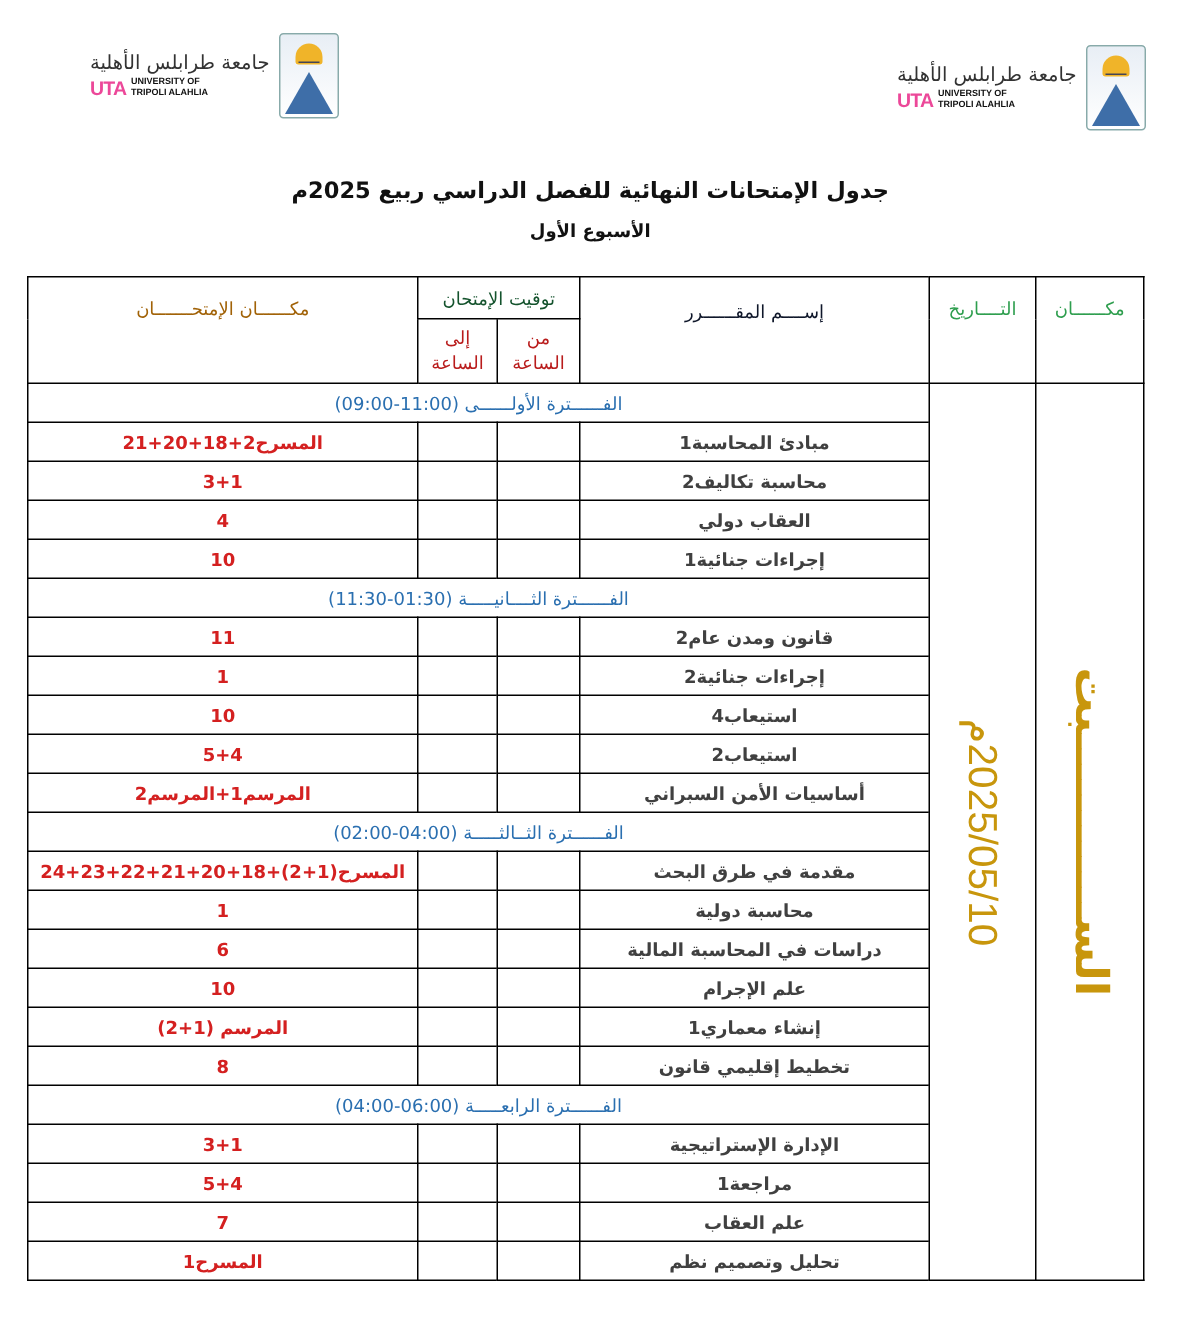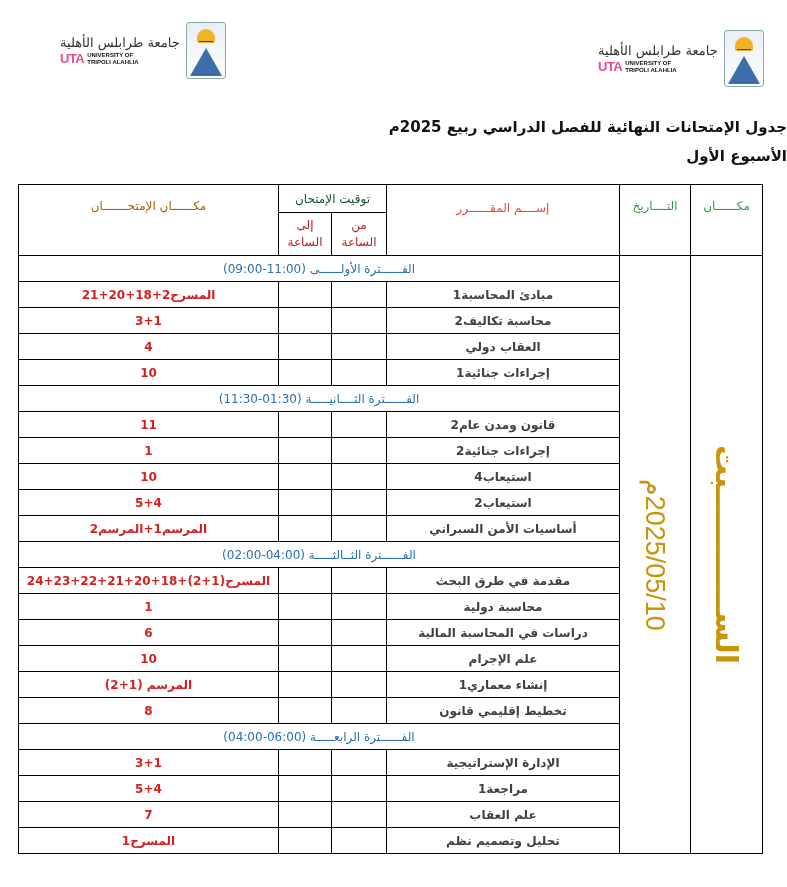--- a/index.html
+++ b/index.html
@@ -11,28 +11,28 @@
   .logo-text { display: flex; flex-direction: column; align-items: flex-start; }
   .logo-ar { font-family: "DejaVu Serif", serif; font-size: 13px; color: #333; direction: rtl; line-height: 16px; letter-spacing: -0.5px; }
   .logo-en-row { display: flex; align-items: center; gap: 3px; }
   .logo-uta { font-family: "Liberation Sans", sans-serif; font-weight: bold; font-size: 13px; color: #ec4899; letter-spacing: -0.5px; }
   .logo-uni { font-family: "Liberation Sans", sans-serif; font-weight: bold; font-size: 6px; line-height: 7px; color: #111; }
   .logo-emblem { width: 38px; height: 55px; border: 1px solid #8aa; border-radius: 3px; background: linear-gradient(#e8eef5, #ffffff); position: relative; overflow: hidden; }
   .emb-sun { position: absolute; left: 10px; top: 6px; width: 18px; height: 14px; border-radius: 9px 9px 2px 2px; background: #f0b429; }
   .emb-pyr { position: absolute; left: 3px; bottom: 2px; width: 0; height: 0; border-left: 16px solid transparent; border-right: 16px solid transparent; border-bottom: 28px solid #3e6ea8; }
   .emb-scale { position: absolute; left: 12px; top: 18px; width: 14px; height: 8px; border-top: 1px solid #445; }
 
-  .title { position: absolute; left: 0; width: 787px; text-align: right; direction: rtl; font-weight: bold; font-family: "DejaVu Sans", sans-serif; color: #111; }
+  .title { position: absolute; left: 0; width: 787px; text-align: center; direction: rtl; font-weight: bold; font-family: "DejaVu Sans", sans-serif; color: #111; }
   .title-1 { top: 118px; font-size: 15px; }
-  .title-2 { top: 147px; font-size: 15px; }
+  .title-2 { top: 147px; font-size: 12px; }
 
   table.sched { position: absolute; left: 18px; top: 184px; width: 744px; border-collapse: collapse; direction: rtl; table-layout: fixed; }
   table.sched td { border: 1.5px solid #000; padding: 0; text-align: center; vertical-align: middle; font-size: 12px; height: 25px; }
   .h-day, .h-date { color: #2e9e4e; font-size: 12px; vertical-align: top !important; padding-top: 14px !important; }
-  .h-course { color: #ef4444; font-size: 12px; vertical-align: top !important; padding-top: 16px !important; }
+  .h-course { color: #0f172a; font-size: 12px; vertical-align: top !important; padding-top: 16px !important; }
   .h-time { color: #14532d; font-size: 13px; height: 27px !important; }
   .h-sub { color: #b91c1c; font-size: 11px; line-height: 17px; height: 42px !important; }
   .h-place { color: #a16207; font-size: 12px; vertical-align: top !important; padding-top: 14px !important; }
   .period { color: #2a6fb0; font-size: 12px; }
   .course { color: #404040; font-size: 12px; font-weight: bold; }
   .place { color: #d42020; font-size: 12px; font-weight: bold; direction: rtl; }
   .vert { color: #c8960c; font-weight: bold; vertical-align: middle; }
   .vert-wrap { display: flex; align-items: center; justify-content: center; height: 100%; }
   .vert-date { writing-mode: vertical-rl; font-size: 27px; font-family: "Liberation Sans", sans-serif; font-weight: normal; letter-spacing: 1px; }
   .vert-day { writing-mode: vertical-rl; font-size: 30px; letter-spacing: 2px; }

